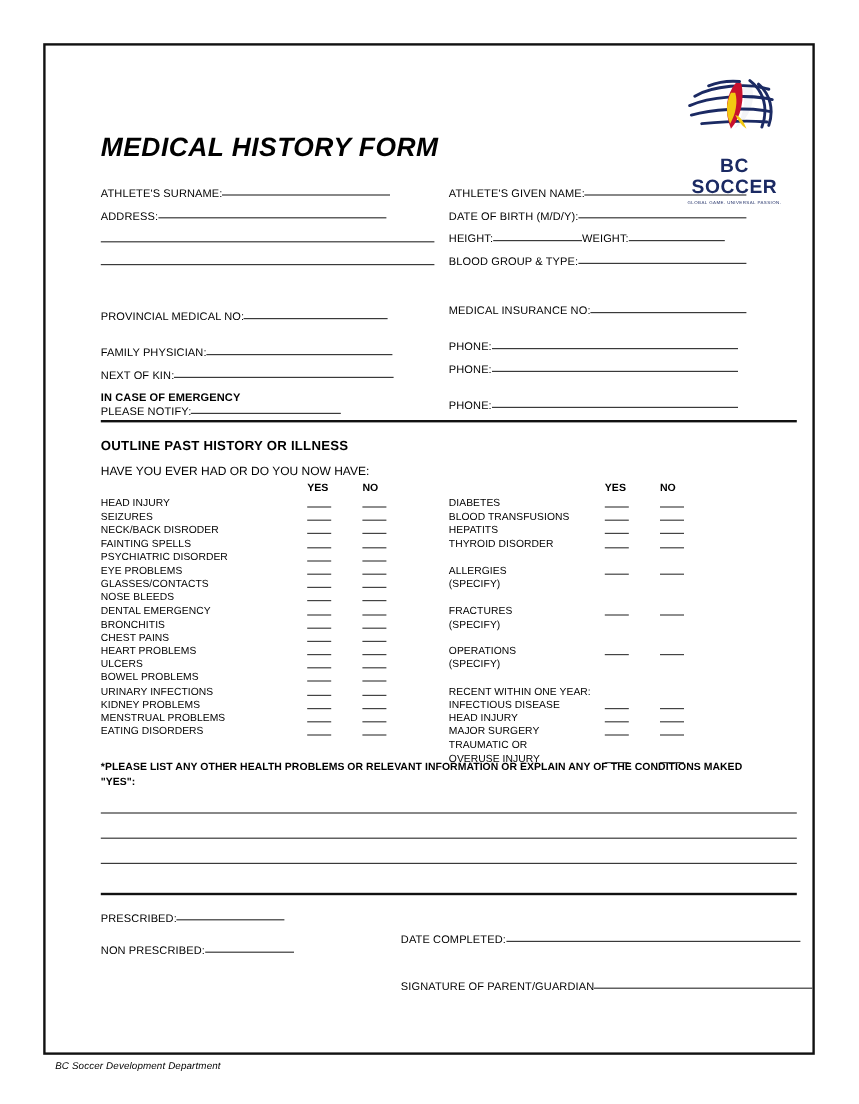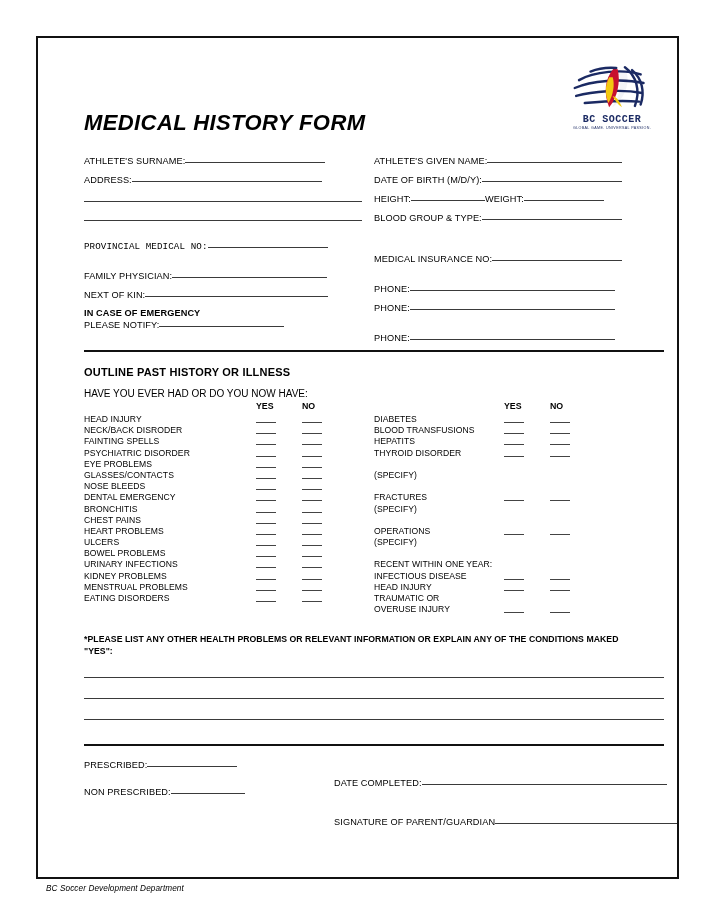--- a/index.html
+++ b/index.html
@@ -32,22 +32,22 @@
 
   
   .logo-block {
     position: absolute;
     right: 4px; top: 6px;
     width: 96px;
     text-align: center;
   }
   .logo-mark { width: 86px; height: 48px; display: block; margin: 0 auto; }
   .logo-word {
-    font-size: 10px; font-weight: bold; letter-spacing: .5px;
-    color: #1b2a63; margin-top: 2px; font-family: Liberation Mono, monospace;
+    font-size: 16px; font-weight: bold; letter-spacing: .5px;
+    color: #1b2a63; margin-top: 18px;
   }
   .logo-tag {
     font-size: 3.6px; letter-spacing: .35px; color: #1b2a63;
     margin-top: 1px; transform: scaleX(1.02);
   }
 
   .form-title {
     font-size: 22px;
     font-weight: bold;
     font-style: italic;
@@ -179,21 +179,21 @@
           </div>
 
           <div class="fld" style="padding-top:9px;">
             <span class="rule-full"></span>
           </div>
 
           <div class="fld" style="padding-top:9px;">
             <span class="rule-full"></span>
           </div>
 
-          <div class="fld" style="margin-top:9px;font-family:Liberation Mono, monospace;">
+          <div class="fld" style="margin-top:27px;">
             <span class="lbl">PROVINCIAL MEDICAL  NO:</span><span class="rule" style="width:120px;"></span>
           </div>
 
           <div class="fld" style="margin-top:11px;">
             <span class="lbl">FAMILY PHYSICIAN:</span><span class="rule" style="width:155px;"></span>
           </div>
 
           <div class="fld">
             <span class="lbl">NEXT OF KIN:</span><span class="rule" style="width:183px;"></span>
           </div>
@@ -254,20 +254,25 @@
             <span class="y">YES</span>
             <span class="n">NO</span>
           </div>
           <div id="left-conditions">
               <div class="cond-row">
                 <span class="name">HEAD INJURY</span>
                 <span class="blank y"></span>
                 <span class="blank n"></span>
               </div>
               <div class="cond-row">
+                <span class="name">SEIZURES</span>
+                <span class="blank y"></span>
+                <span class="blank n"></span>
+              </div>
+              <div class="cond-row">
                 <span class="name">NECK/BACK DISRODER</span>
                 <span class="blank y"></span>
                 <span class="blank n"></span>
               </div>
               <div class="cond-row">
                 <span class="name">FAINTING SPELLS</span>
                 <span class="blank y"></span>
                 <span class="blank n"></span>
               </div>
               <div class="cond-row">
@@ -366,20 +371,25 @@
               </div>
               <div class="cond-row">
                 <span class="name">THYROID DISORDER</span>
                 <span class="blank y"></span>
                 <span class="blank n"></span>
               </div>
               <div class="cond-row">
                 <span class="name"></span>
               </div>
               <div class="cond-row">
+                <span class="name">ALLERGIES</span>
+                <span class="blank y"></span>
+                <span class="blank n"></span>
+              </div>
+              <div class="cond-row">
                 <span class="name">(SPECIFY)</span>
               </div>
               <div class="cond-row">
                 <span class="name"></span>
               </div>
               <div class="cond-row">
                 <span class="name">FRACTURES</span>
                 <span class="blank y"></span>
                 <span class="blank n"></span>
               </div>
@@ -403,20 +413,25 @@
               <div class="cond-row">
                 <span class="name">RECENT WITHIN ONE YEAR:</span>
               </div>
               <div class="cond-row">
                 <span class="name">INFECTIOUS DISEASE</span>
                 <span class="blank y"></span>
                 <span class="blank n"></span>
               </div>
               <div class="cond-row">
                 <span class="name">HEAD INJURY</span>
+                <span class="blank y"></span>
+                <span class="blank n"></span>
+              </div>
+              <div class="cond-row">
+                <span class="name">MAJOR SURGERY</span>
                 <span class="blank y"></span>
                 <span class="blank n"></span>
               </div>
               <div class="cond-row">
                 <span class="name">TRAUMATIC OR</span>
               </div>
               <div class="cond-row">
                 <span class="name">OVERUSE INJURY</span>
                 <span class="blank y"></span>
                 <span class="blank n"></span>

